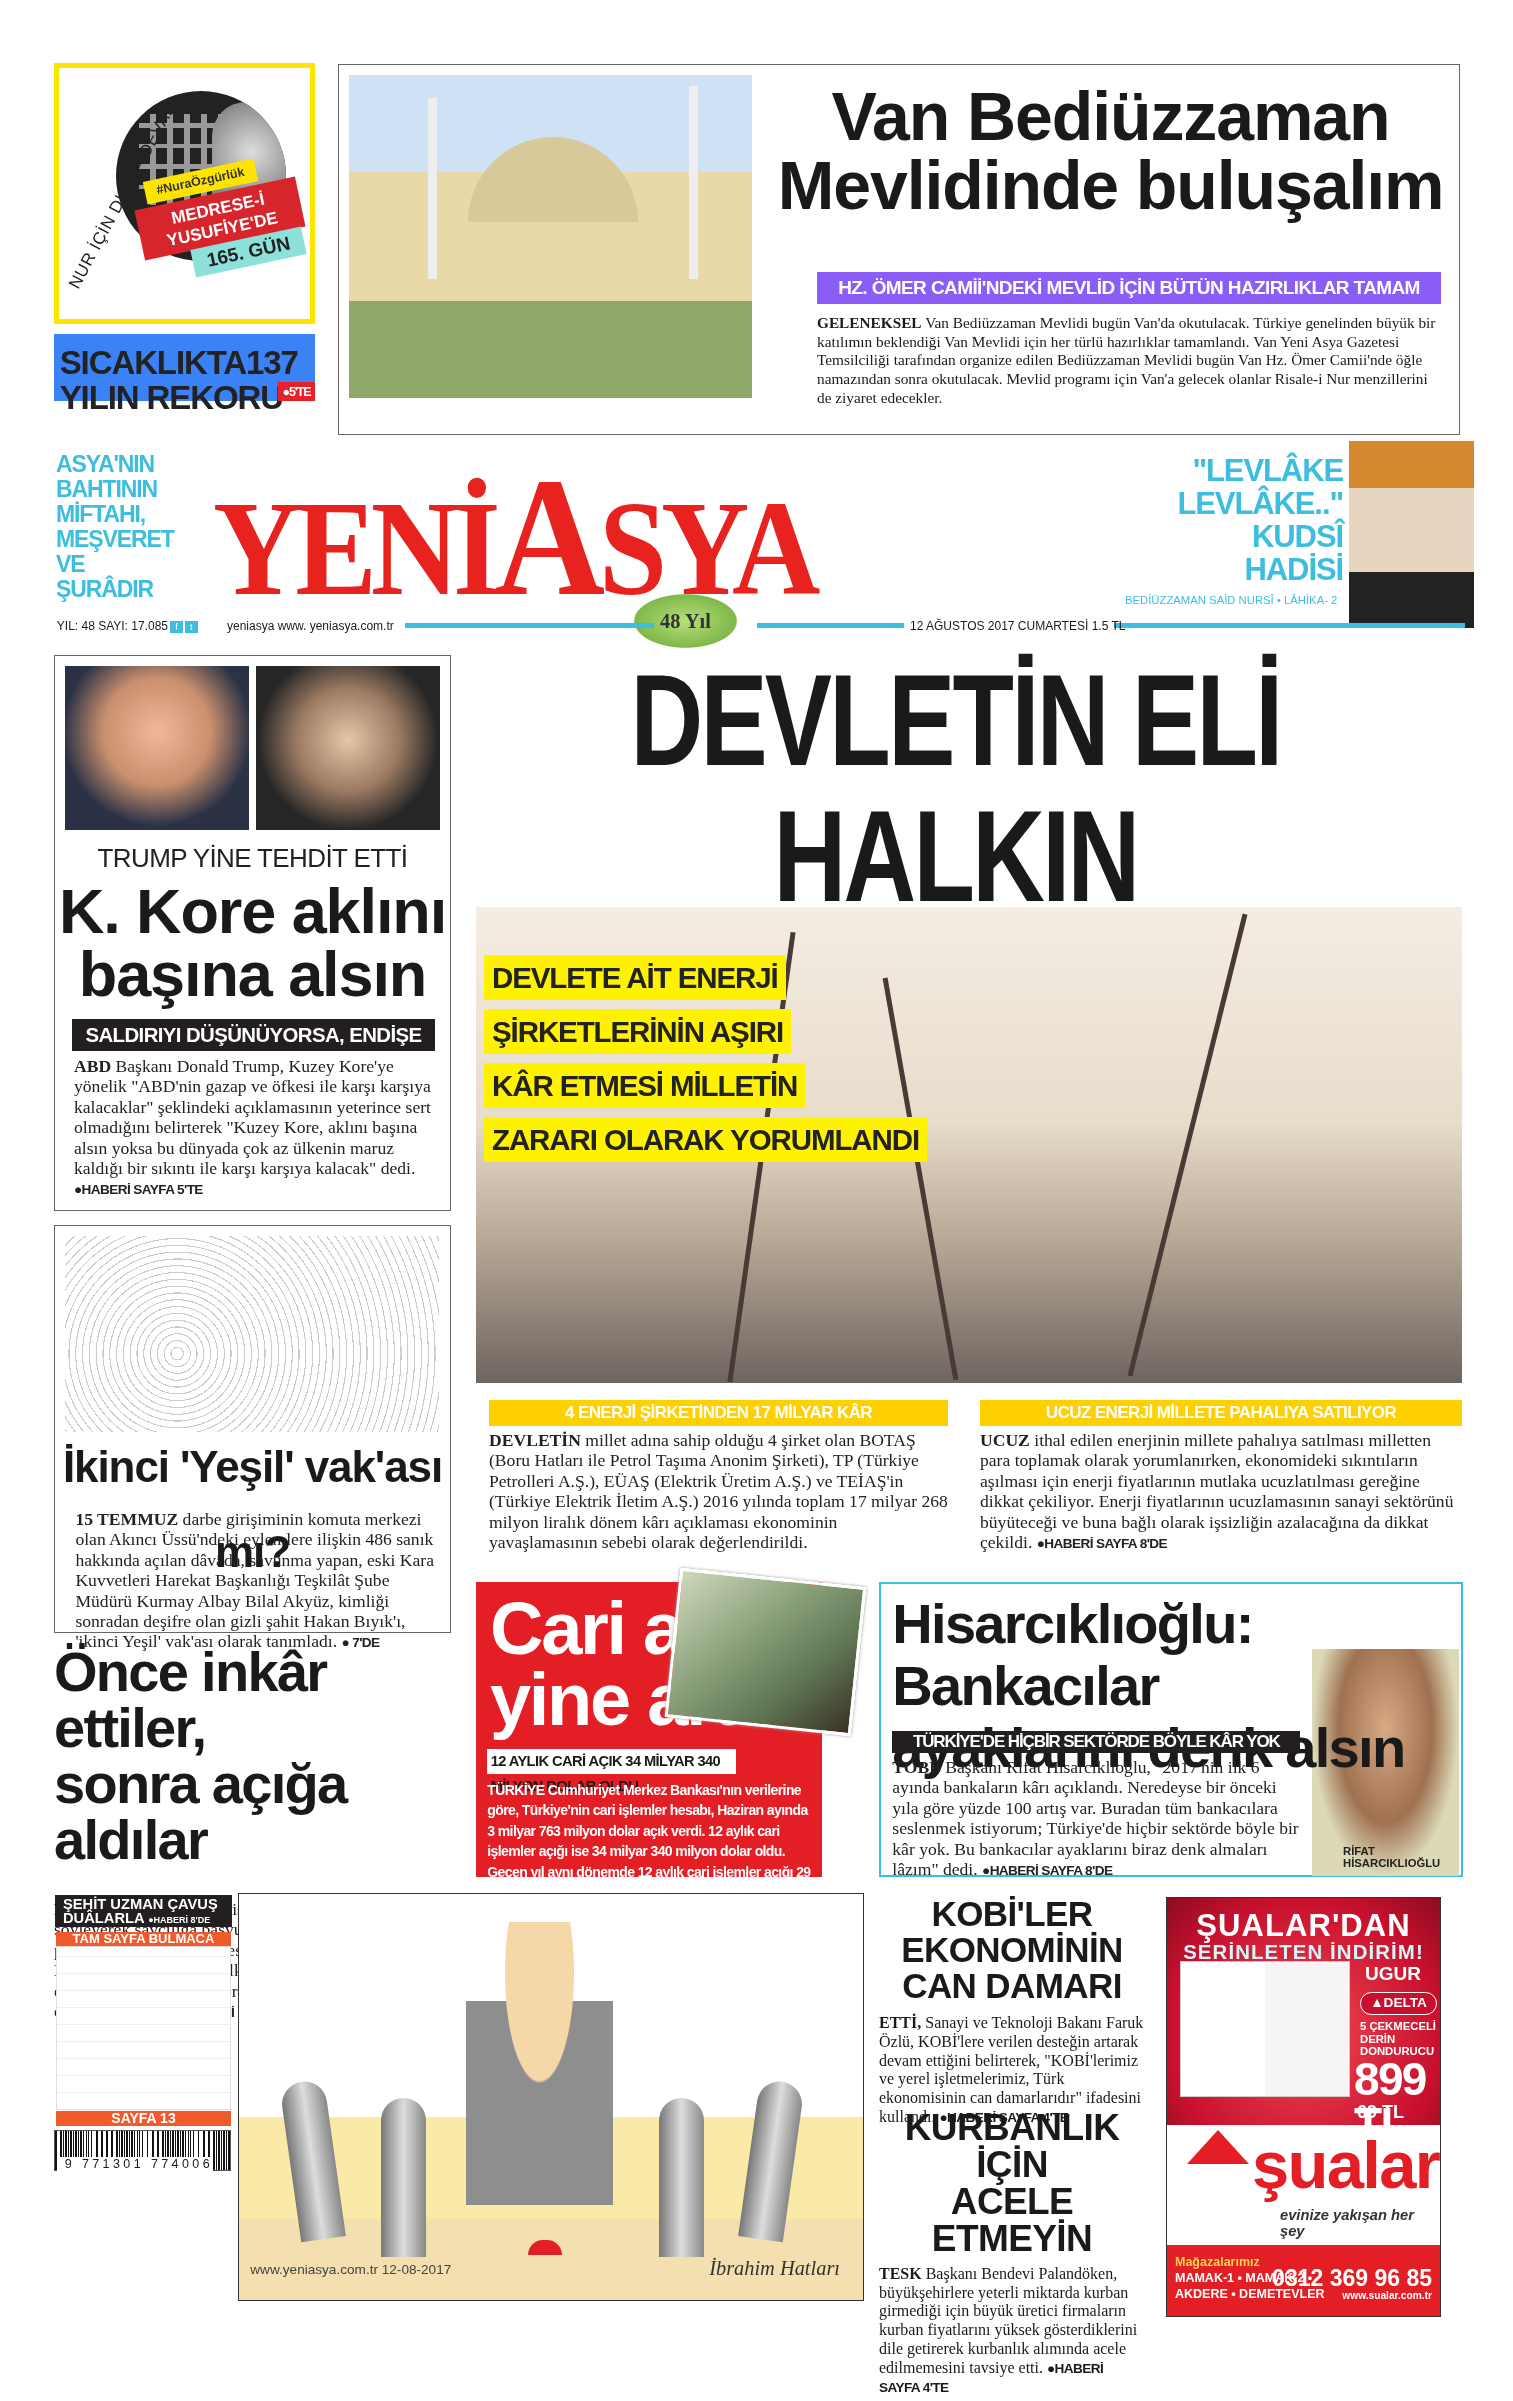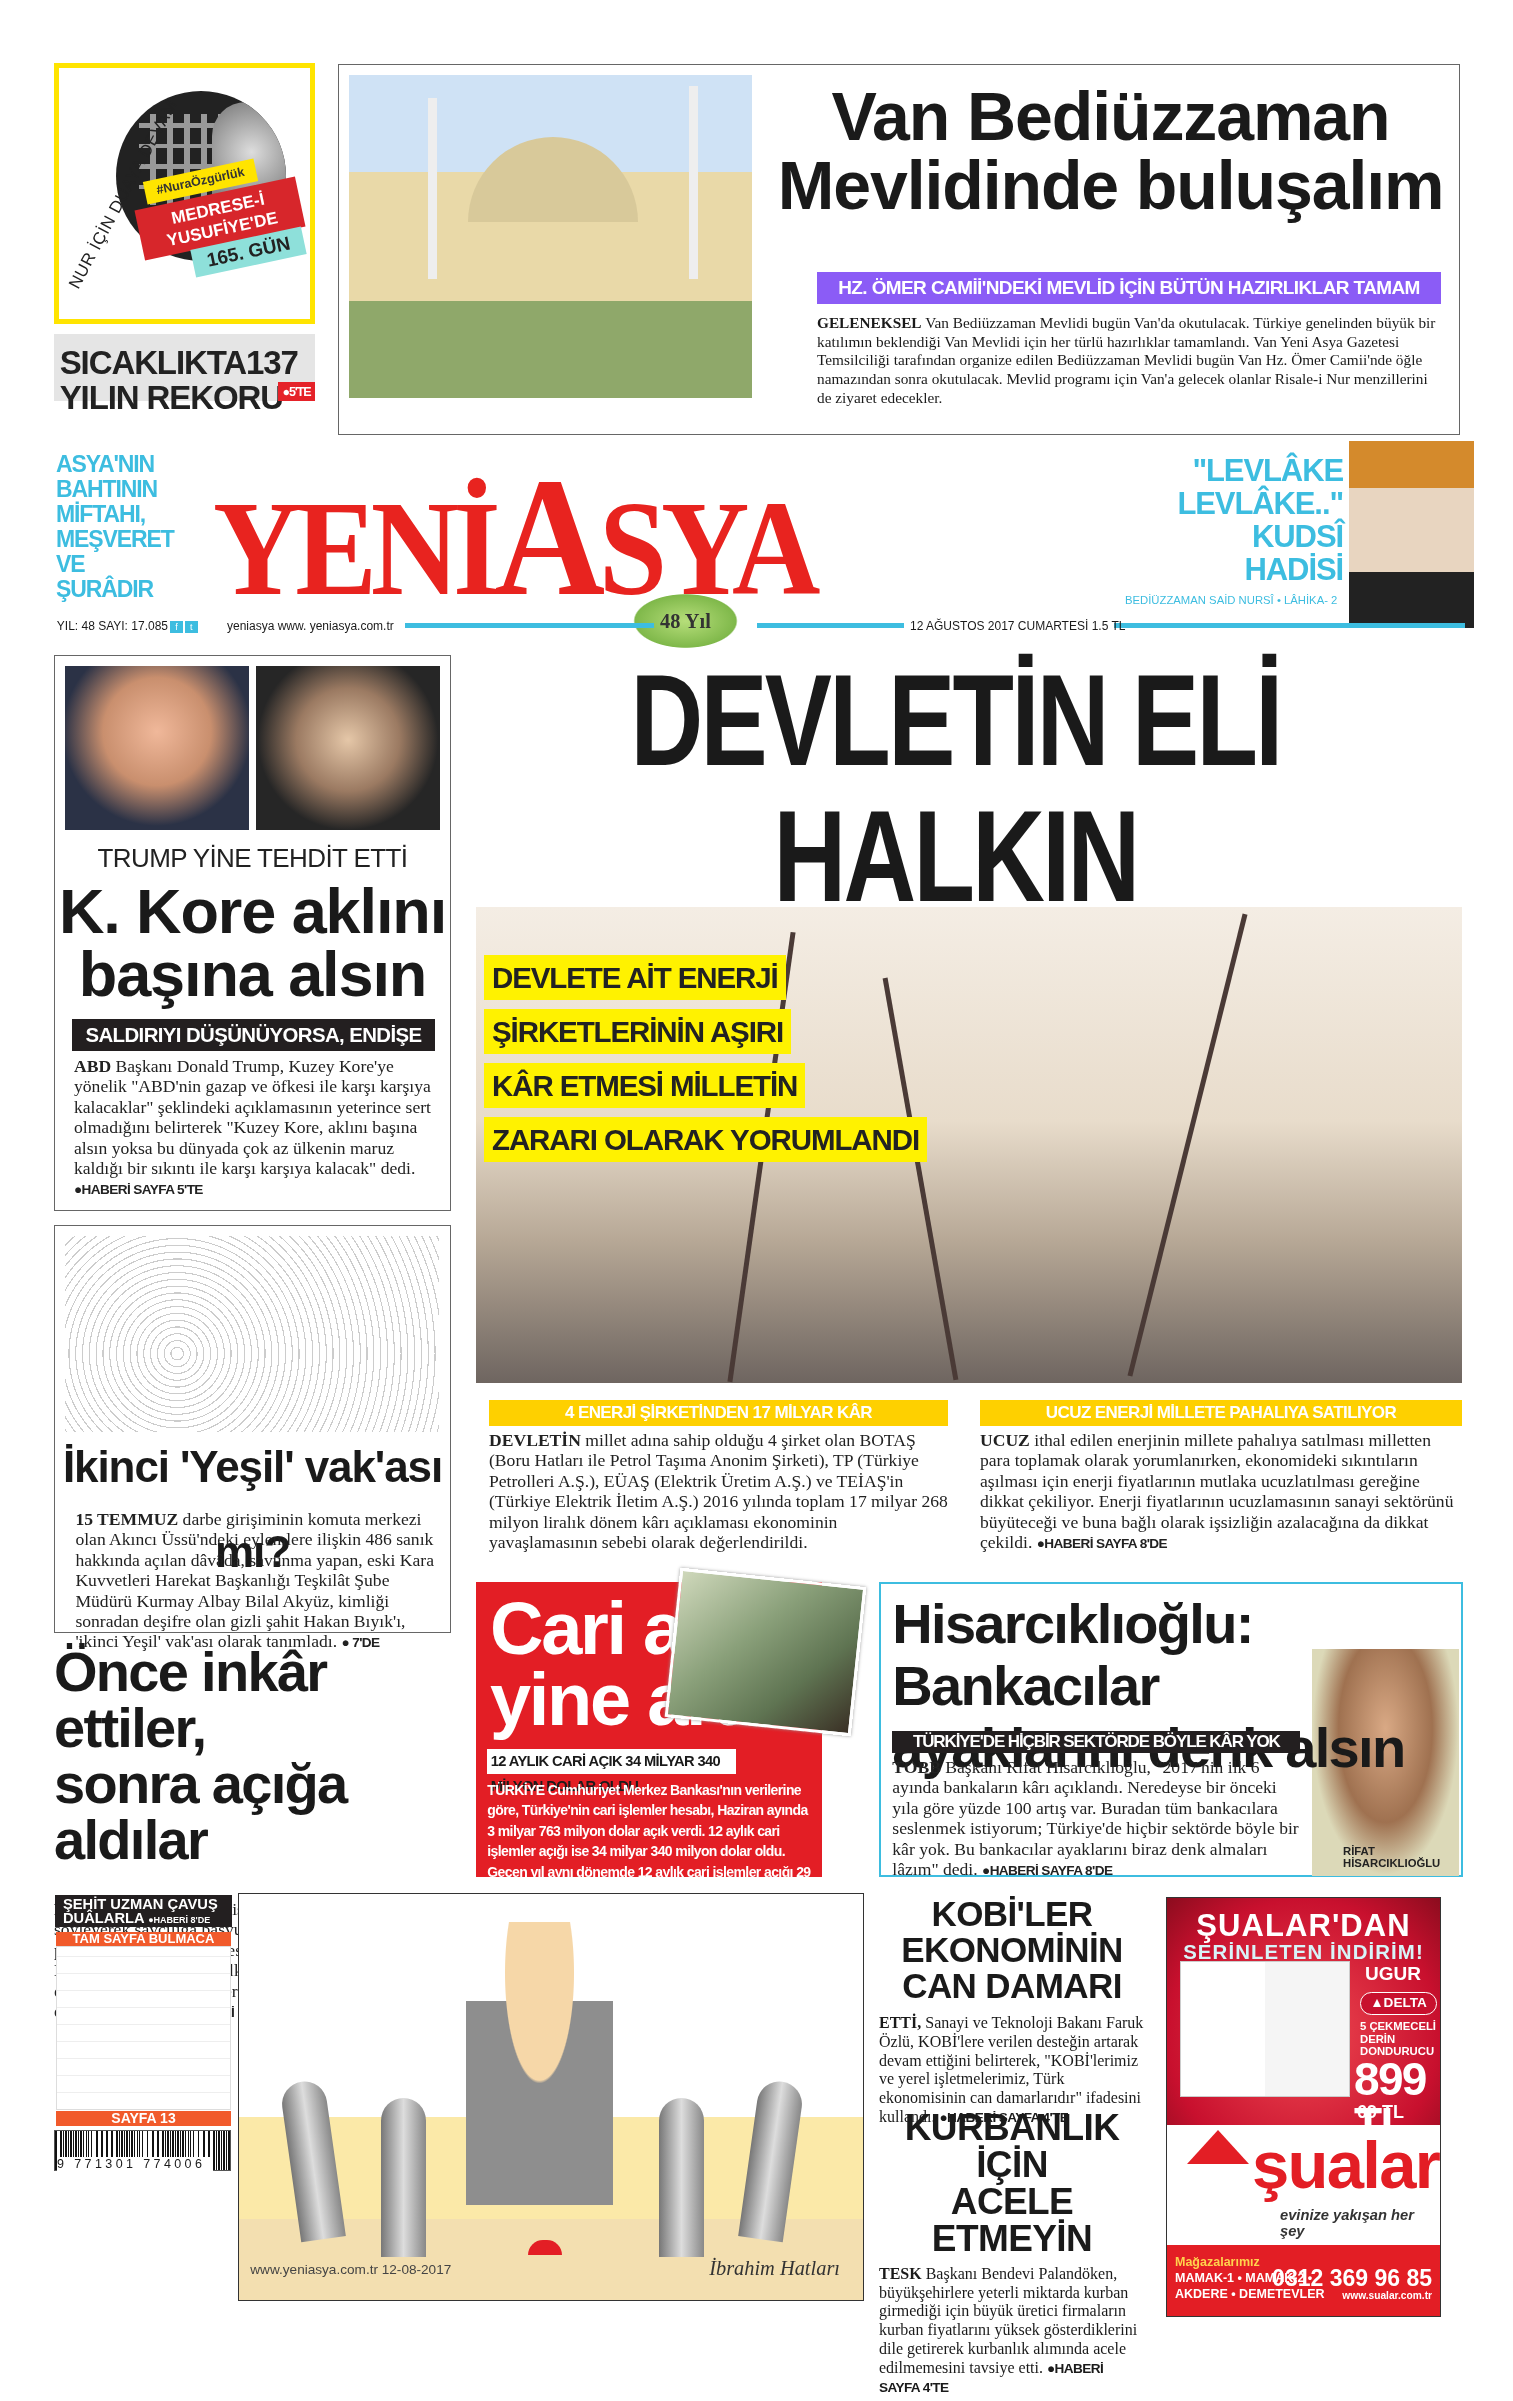--- a/index.html
+++ b/index.html
@@ -11,21 +11,21 @@
 .ref{font-family:"Liberation Sans",sans-serif;font-weight:bold;font-size:13.6px;letter-spacing:-0.6px}
 
 #promo{left:54px;top:63px;width:261px;height:261px;border:5.1px solid #ffe400;background:#fff}
 #promo .circle{position:absolute;left:57px;top:23px;width:170px;height:170px;border-radius:50%;background:#222;overflow:hidden}
 #promo .bars{position:absolute;left:23px;top:23px;width:85px;height:91px;background:repeating-linear-gradient(90deg,transparent 0 11.3px,#999 11.3px 17px),repeating-linear-gradient(0deg,transparent 0 16px,#999 16px 20.4px)}
 #promo .face{position:absolute;left:96px;top:11.3px;width:79px;height:125px;background:radial-gradient(circle at 50% 40%,#ddd,#888 60%,#555);border-radius:34px 34px 5.7px 5.7px}
 #promo .hash{position:absolute;left:85px;top:102px;width:113px;height:23px;background:#ffe400;transform:rotate(-12deg);font:bold 12.5px "Liberation Sans",sans-serif;text-align:center;line-height:23px;color:#333}
 #promo .ribbon{position:absolute;left:79px;top:125px;width:164px;height:51px;background:#d7262b;transform:rotate(-12deg);color:#fff;font:bold 17px/21.5px "Liberation Sans",sans-serif;text-align:center;padding-top:4.5px}
 #promo .day{position:absolute;left:133px;top:170px;width:113px;height:28px;background:#8ee0da;transform:rotate(-12deg);font:bold 19px/28px "Liberation Sans",sans-serif;text-align:center;color:#222}
 #promo .arc{position:absolute;left:5.7px;top:215px;transform:rotate(-62deg);transform-origin:left top;font:17px "Liberation Sans",sans-serif;letter-spacing:0.6px;color:#222;white-space:nowrap}
-#heat{left:54px;top:334px;width:261px;height:67px;background:#e5e5e5;padding:11.3px 0 0 5.7px}
+#heat{left:54px;top:334px;width:261px;height:67px;background:#3b82f6;padding:11.3px 0 0 5.7px}
 #heat .t{font-size:33px;line-height:35px;color:#222}
 #heat .badge{position:absolute;right:0;bottom:0;background:#e52229;color:#fff;padding:2.3px 4.5px;font:bold 12.5px "Liberation Sans",sans-serif}
 
 #van{left:338px;top:64px;width:1122px;height:371px;border:1.7px solid #666}
 #van .img{position:absolute;left:10.2px;top:10.2px;width:403px;height:323px;background:linear-gradient(180deg,#cfe2f5 0 30%,#e9d9a8 30% 70%,#8fa86a 70%)}
 #van .dome{position:absolute;left:119px;top:62px;width:170px;height:85px;border-radius:85px 85px 0 0;background:#d8c99a}
 #van .min1{position:absolute;left:79px;top:23px;width:9px;height:181px;background:#eee}
 #van .min2{position:absolute;left:340px;top:11.3px;width:9px;height:193px;background:#eee}
 #van .title{position:absolute;left:437px;top:17px;font-size:68px;line-height:69px;text-align:center;width:669px;color:#1a1a1a}
 #van .bar{position:absolute;left:478px;top:207px;width:624px;height:32px;background:#8b5cf6;color:#fff;font-size:19px;text-align:center;line-height:32px;letter-spacing:-0.6px}
@@ -82,21 +82,21 @@
 #hisar .sub{position:absolute;left:11.3px;top:147px;width:408px;height:21.5px;background:#231f20;color:#fff;font-size:17px;line-height:21.5px;text-align:center}
 #hisar .txt{position:absolute;left:11.3px;top:173px;width:408px}
 #hisar .cap{position:absolute;left:462px;top:261px;font:bold 11.3px "Liberation Sans",sans-serif;color:#222}
 
 #sehit{left:55px;top:1895px;width:177px;height:32px;background:#231f20;color:#fff;font:bold 14.7px/14.7px "Liberation Sans",sans-serif;padding:1.7px 0 0 8px}
 #sehit .r{font-size:9px}
 #bulm{left:56px;top:1932px;width:175px;height:14px;background:#f15a2b;color:#fff;text-align:center;font:bold 13px/14px "Liberation Sans",sans-serif}
 #puzzle{left:56px;top:1946px;width:175px;height:164px;background:repeating-linear-gradient(0deg,#fff 0 8px,#eee 8px 8.5px),#fff;border:0.6px solid #ddd}
 #sayfa13{left:56px;top:2111px;width:175px;height:14.7px;background:#f15a2b;color:#fff;text-align:center;font:bold 14px/14.7px "Liberation Sans",sans-serif}
 #barcode{left:54px;top:2130px;width:177px;height:41px;border:1.7px solid #555;background:repeating-linear-gradient(90deg,#111 0 1.7px,#fff 1.7px 2.8px,#111 2.8px 3.4px,#fff 3.4px 5.1px)}
-#barnum{left:57px;top:2157px;width:156px;background:#fff;text-align:left;font:12.5px "Liberation Sans",sans-serif;letter-spacing:3.4px}
+#barnum{left:57px;top:2157px;width:156px;background:#fff;text-align:right;font:12.5px "Liberation Sans",sans-serif;letter-spacing:3.4px}
 
 #cartoon{left:238px;top:1893px;width:626px;height:408px;border:1.1px solid #333;background:linear-gradient(180deg,#fff 0 55%,#fbe9a8 55% 80%,#f3dfb0 80%)}
 #cartoon .kim{position:absolute;left:227px;top:28px;width:147px;height:283px;background:radial-gradient(ellipse at 50% 18%,#f6d7a8 0 34px,transparent 35px),linear-gradient(180deg,transparent 0 79px,#8e8e8e 79px)}
 .missile{position:absolute;width:45px;height:159px;background:linear-gradient(90deg,#777,#ddd,#888);border-radius:23px 23px 0 0}
 #cartoon .btn{position:absolute;left:289px;top:346px;width:34px;height:14.7px;background:#e31e25;border-radius:17px 17px 0 0}
 #cartoon .url{position:absolute;left:11.3px;top:368px;font:13.6px "Liberation Sans",sans-serif;color:#444}
 #cartoon .sig{position:absolute;right:23px;top:363px;font:italic 20.4px "Liberation Serif",serif;color:#333}
 
 #kobi{left:879px;top:1896px;width:266px}
 .blk{font-family:"Liberation Sans",sans-serif;font-weight:bold;color:#1a1a1a;text-align:center;letter-spacing:-0.6px}

